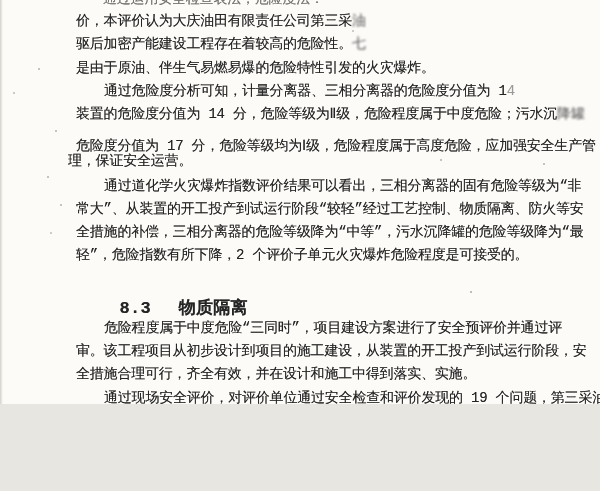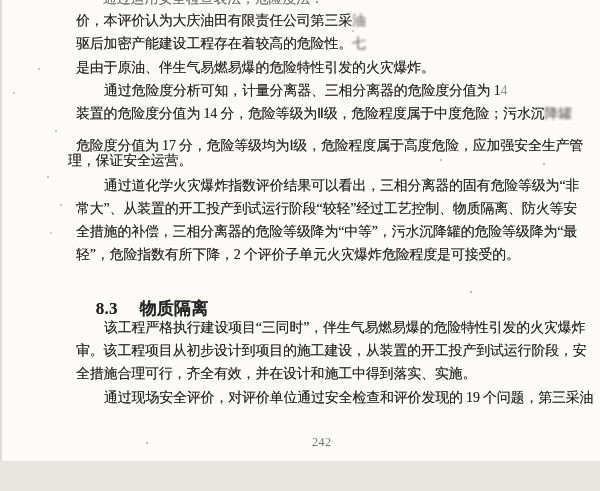--- a/index.html
+++ b/index.html
@@ -1,21 +1,21 @@
 <!DOCTYPE html>
 <html><head>
 <meta charset="utf-8">
 <style>
   html,body{margin:0;padding:0;background:#e8e6e1;}
   .page{
     position:relative;
-    width:600px;height:461px;
+    width:600px;height:404px;
     background:#fcfbf8;
     overflow:hidden;
-    font-family:Liberation Serif, serif;
+    font-family:Liberation Mono, monospace;
     color:#242424;
   }
   .scan-edge{
     position:absolute;left:0;top:0;width:3px;height:100%;
     background:linear-gradient(to right, rgba(150,145,135,.4), rgba(150,145,135,0));
     pointer-events:none;
   }
   .line{
     position:absolute;
     white-space:pre;
@@ -32,21 +32,21 @@
   .tail-faint{opacity:.45;filter:blur(.7px);}
   .tail-smear{opacity:.7;filter:blur(1px);}
   .heading{
     position:absolute;
     font-weight:bold;
     font-size:17px;
     letter-spacing:.2px;
     white-space:pre;
     text-shadow:0 0 .4px rgba(30,30,30,.6);
   }
-  .heading .hnum{margin-right:22px;}
+  .heading .hnum{margin-right:28px;}
   .pagenum{
     position:absolute;
     font-size:12px;
     letter-spacing:.5px;
     color:#737373;
   }
   .speckle{
     position:absolute;
     background:#5a5850;
     border-radius:50%;
@@ -65,21 +65,21 @@
       <div class="line" style="left: 76px; top: 34px;"><span>驱后加密产能建设工程存在着较高的危险性。</span><span class="tail-smear">七</span></div>
       <div class="line" style="left: 76px; top: 58px;"><span>是由于原油、伴生气易燃易爆的危险特性引发的火灾爆炸。</span></div>
       <div class="line" style="left: 104px; top: 81px;"><span>通过危险度分析可知，计量分离器、三相分离器的危险度分值为 1</span><span class="tail-faint">4</span></div>
       <div class="line" style="left: 76px; top: 104px;"><span>装置的危险度分值为 14 分，危险等级为Ⅱ级，危险程度属于中度危险；污水沉</span><span class="tail-smear">降罐</span></div>
       <div class="line" style="left: 76px; top: 128px; margin-top: 8px;"><span>危险度分值为 17 分，危险等级均为Ⅰ级，危险程度属于高度危险，应加强安全生产管</span></div>
       <div class="line" style="left: 68px; top: 151px;"><span>理，保证安全运营。</span></div>
       <div class="line" style="left: 104px; top: 176px;"><span>通过道化学火灾爆炸指数评价结果可以看出，三相分离器的固有危险等级为“非</span></div>
       <div class="line" style="left: 76px; top: 199px;"><span>常大”、从装置的开工投产到试运行阶段“较轻”经过工艺控制、物质隔离、防火等安</span></div>
       <div class="line" style="left: 76px; top: 222px; text-align: center;"><span>全措施的补偿，三相分离器的危险等级降为“中等”，污水沉降罐的危险等级降为“最</span></div>
       <div class="line" style="left: 76px; top: 245px;"><span>轻”，危险指数有所下降，2 个评价子单元火灾爆炸危险程度是可接受的。</span></div>
-      <div class="line" style="left: 104px; top: 318px;"><span>该工程严格执行建设项目“三同时”，伴生气易燃易爆的危险特性引发的火灾爆炸</span></div>
+      <div class="line" style="left: 104px; top: 318px;"><span>危险程度属于中度危险“三同时”，项目建设方案进行了安全预评价并通过评</span></div>
       <div class="line" style="left: 76px; top: 341px; text-align: center;"><span>审。该工程项目从初步设计到项目的施工建设，从装置的开工投产到试运行阶段，安</span></div>
       <div class="line" style="left: 76px; top: 364px;"><span>全措施合理可行，齐全有效，并在设计和施工中得到落实、实施。</span></div>
       <div class="line" style="left: 104px; top: 388px;"><span>通过现场安全评价，对评价单位通过安全检查和评价发现的 19 个问题，第三采油</span></div>
     </div>
 
   <div class="heading" style="left:78px;top:277px;">
     <span class="hnum">8.3</span><span>物质隔离</span>
   </div>
 
   <div class="pagenum" style="left:312px;top:435px;">242</div>

